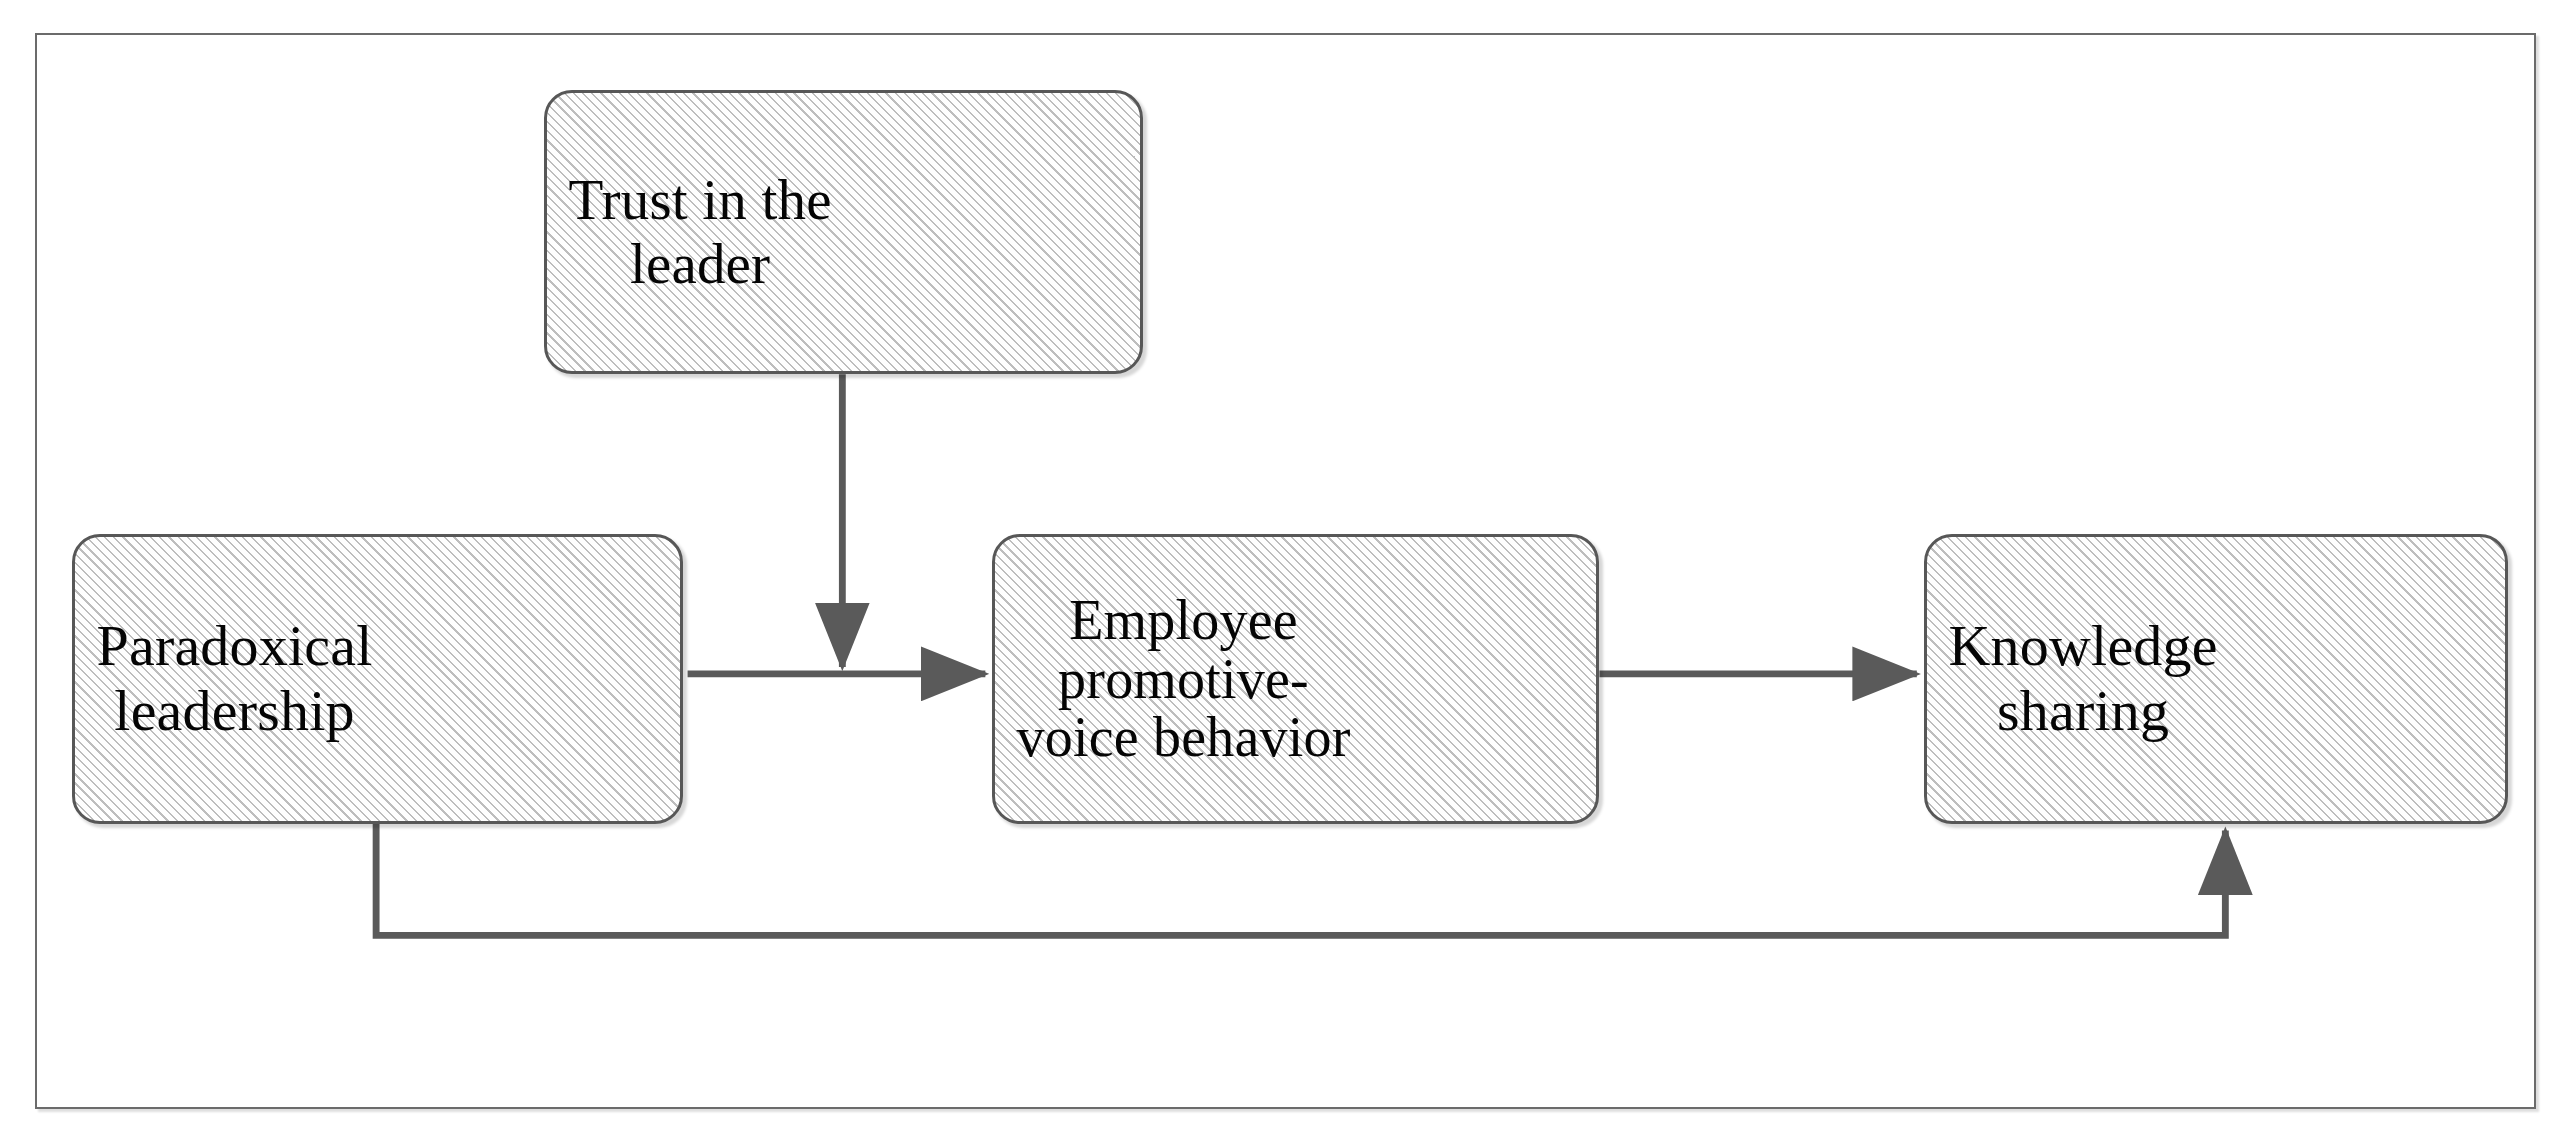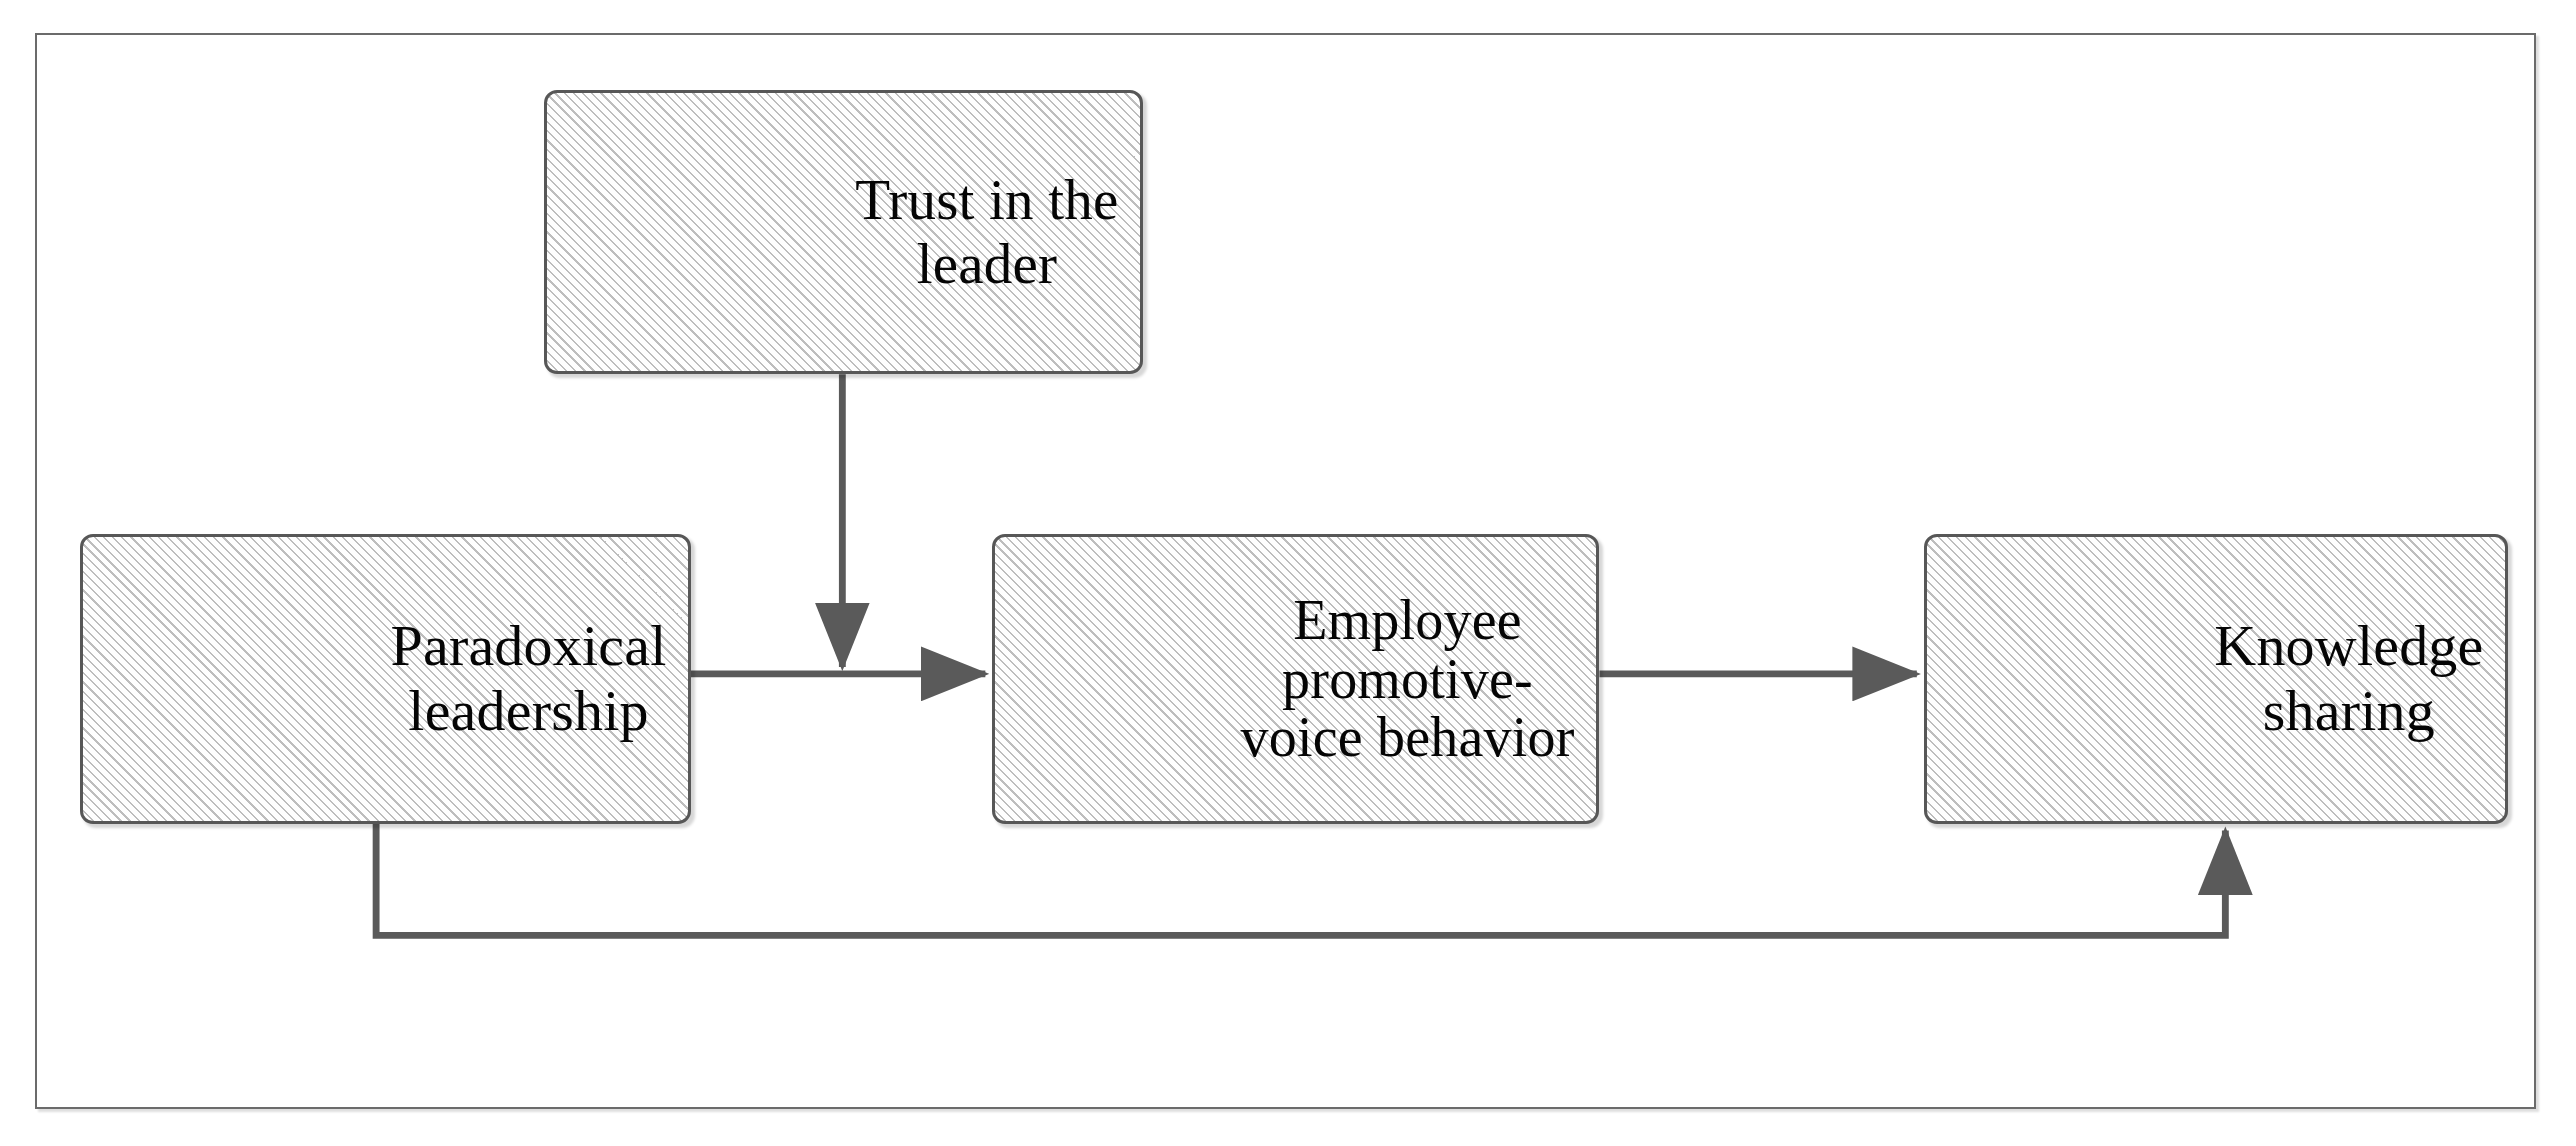--- a/index.html
+++ b/index.html
@@ -34,48 +34,48 @@
     top: 0;
     width: 2576px;
     height: 1147px;
     pointer-events: none;
   }
   
   .node {
     position: absolute;
     box-sizing: border-box;
     border: 3.9px solid #575757;
-    border-radius: 13px;
+    border-radius: 28px;
     background-color: #fefefe;
     background-image: repeating-linear-gradient(
       45deg,
       rgba(150,150,150,0.62) 0px,
       rgba(150,150,150,0.62) 1.6px,
       rgba(255,255,255,0) 1.6px,
       rgba(255,255,255,0) 6.5px
     );
     box-shadow: 3.9px 3.9px 2.9px rgba(0,0,0,0.16);
     display: flex;
     align-items: center;
-    justify-content: flex-end;
+    justify-content: flex-start;
     z-index: 3;
   }
   .node-label {
     text-align: center;
     color: #050505;
     font-size: 58px;
     line-height: 1.12;
     letter-spacing: 0.2px;
     white-space: pre-line;
     padding: 0 21.5px;
   }
   
   #node-trust      { left: 544px;  top: 90px;  width: 599px; height: 284px; }
   #node-trust .node-label { font-size: 57px; }
-  #node-paradox    { left: 80px;   top: 534px; width: 611px; height: 290px; }
+  #node-paradox    { left: 72px;   top: 534px; width: 611px; height: 290px; }
   #node-voice      { left: 992px; top: 534px; width: 607px; height: 290px; font-family: Liberation Serif, serif; }
   #node-voice .node-label { line-height: 1.05; font-size: 56px; }
   #node-knowledge  { left: 1924px; top: 534px; width: 584px; height: 290px; }
 </style>
 </head>
 <body>
 
 <div id="canvas">
 
   <div id="outer-frame"></div>

